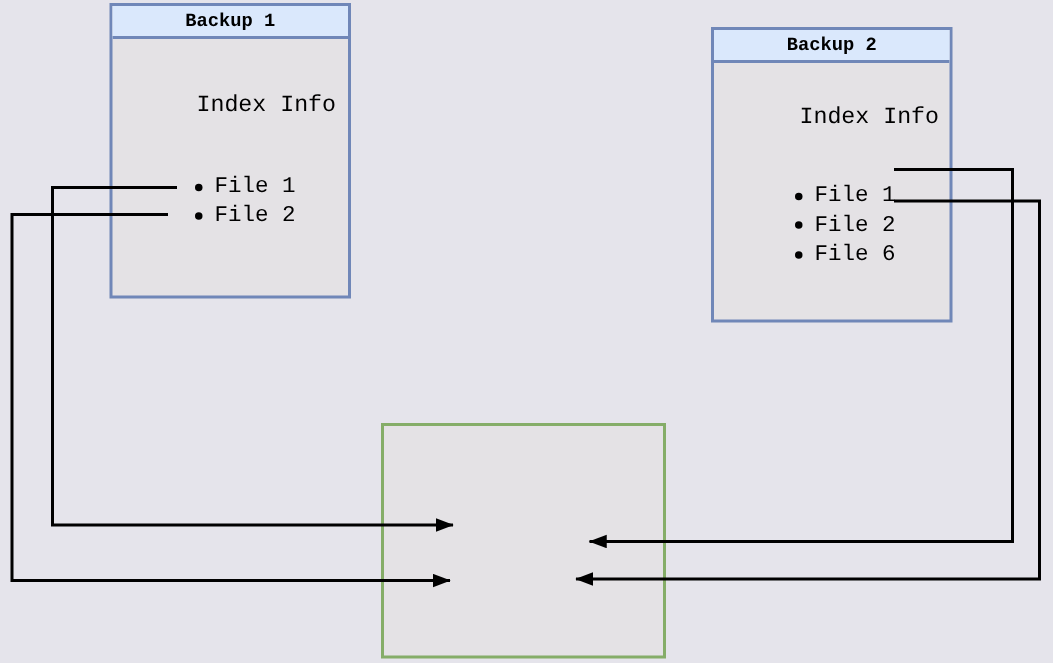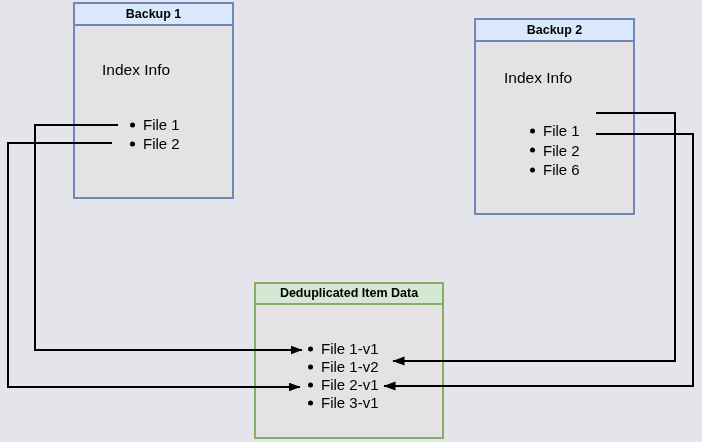--- a/index.html
+++ b/index.html
@@ -24,21 +24,21 @@
     position: relative;
     width: 702px;
     height: 442px;
     background: var(--page-bg);
   }
   .box {
     position: absolute;
     background: var(--box-bg);
     z-index: 1;
   }
-  .box.blue { border: 2px solid var(--blue-border); }
+  .box.blue { border: 2px solid var(--blue-border); font-family: Liberation Mono, monospace; }
   .box.green { border: 2px solid var(--green-border); }
   .box-title {
     width: 100%;
     display: flex;
     align-items: center;
     justify-content: center;
     font-weight: bold;
     font-size: 12.5px;
     line-height: 1;
   }
@@ -50,20 +50,21 @@
   .box.green .box-title {
     height: 21px;
     background: var(--green-fill);
     border-bottom: 2px solid var(--green-border);
   }
   .box-label {
     position: absolute;
     font-size: 15.5px;
     line-height: 18px;
     white-space: nowrap;
+    margin-left: 29px;
   }
   ul.file-list {
     position: absolute;
     list-style: none;
     white-space: nowrap;
   }
   ul.file-list li {
     position: relative;
     font-size: 15px;
     padding-left: 13px;
@@ -114,27 +115,20 @@
     <div class="box-title">Backup 2</div>
     <div class="box-label" style="left:28px; top:49px;">Index Info</div>
     <ul class="file-list" style="left:54px; top:101px;">
       <li>File 1</li>
       <li>File 2</li>
       <li>File 6</li>
     </ul>
   </div>
 
   <div class="box green dedup" style="left:254px; top:282px; width:190px; height:157px;">
-    <div class="box-title">Deduplicated Item Data</div>
-    <ul class="file-list" style="left:52px; top:56px;">
-      <li>File 1-v1</li>
-      <li>File 1-v2</li>
-      <li>File 2-v1</li>
-      <li>File 3-v1</li>
-    </ul>
   </div>
 
   <svg class="arrow-layer" viewBox="0 0 702 442" xmlns="http://www.w3.org/2000/svg">
     <defs>
       <marker id="arrowhead" markerUnits="userSpaceOnUse" markerWidth="13" markerHeight="10" refX="11.5" refY="4.5" orient="auto">
         <path d="M0,0 L12,4.5 L0,9 Z" fill="#000000"></path>
       </marker>
     </defs>
     <path class="conn" d="M118,125 L35,125 L35,350 L302,350" marker-end="url(#arrowhead)"></path>
     <path class="conn" d="M112,143 L8,143 L8,387 L300,387" marker-end="url(#arrowhead)"></path>

